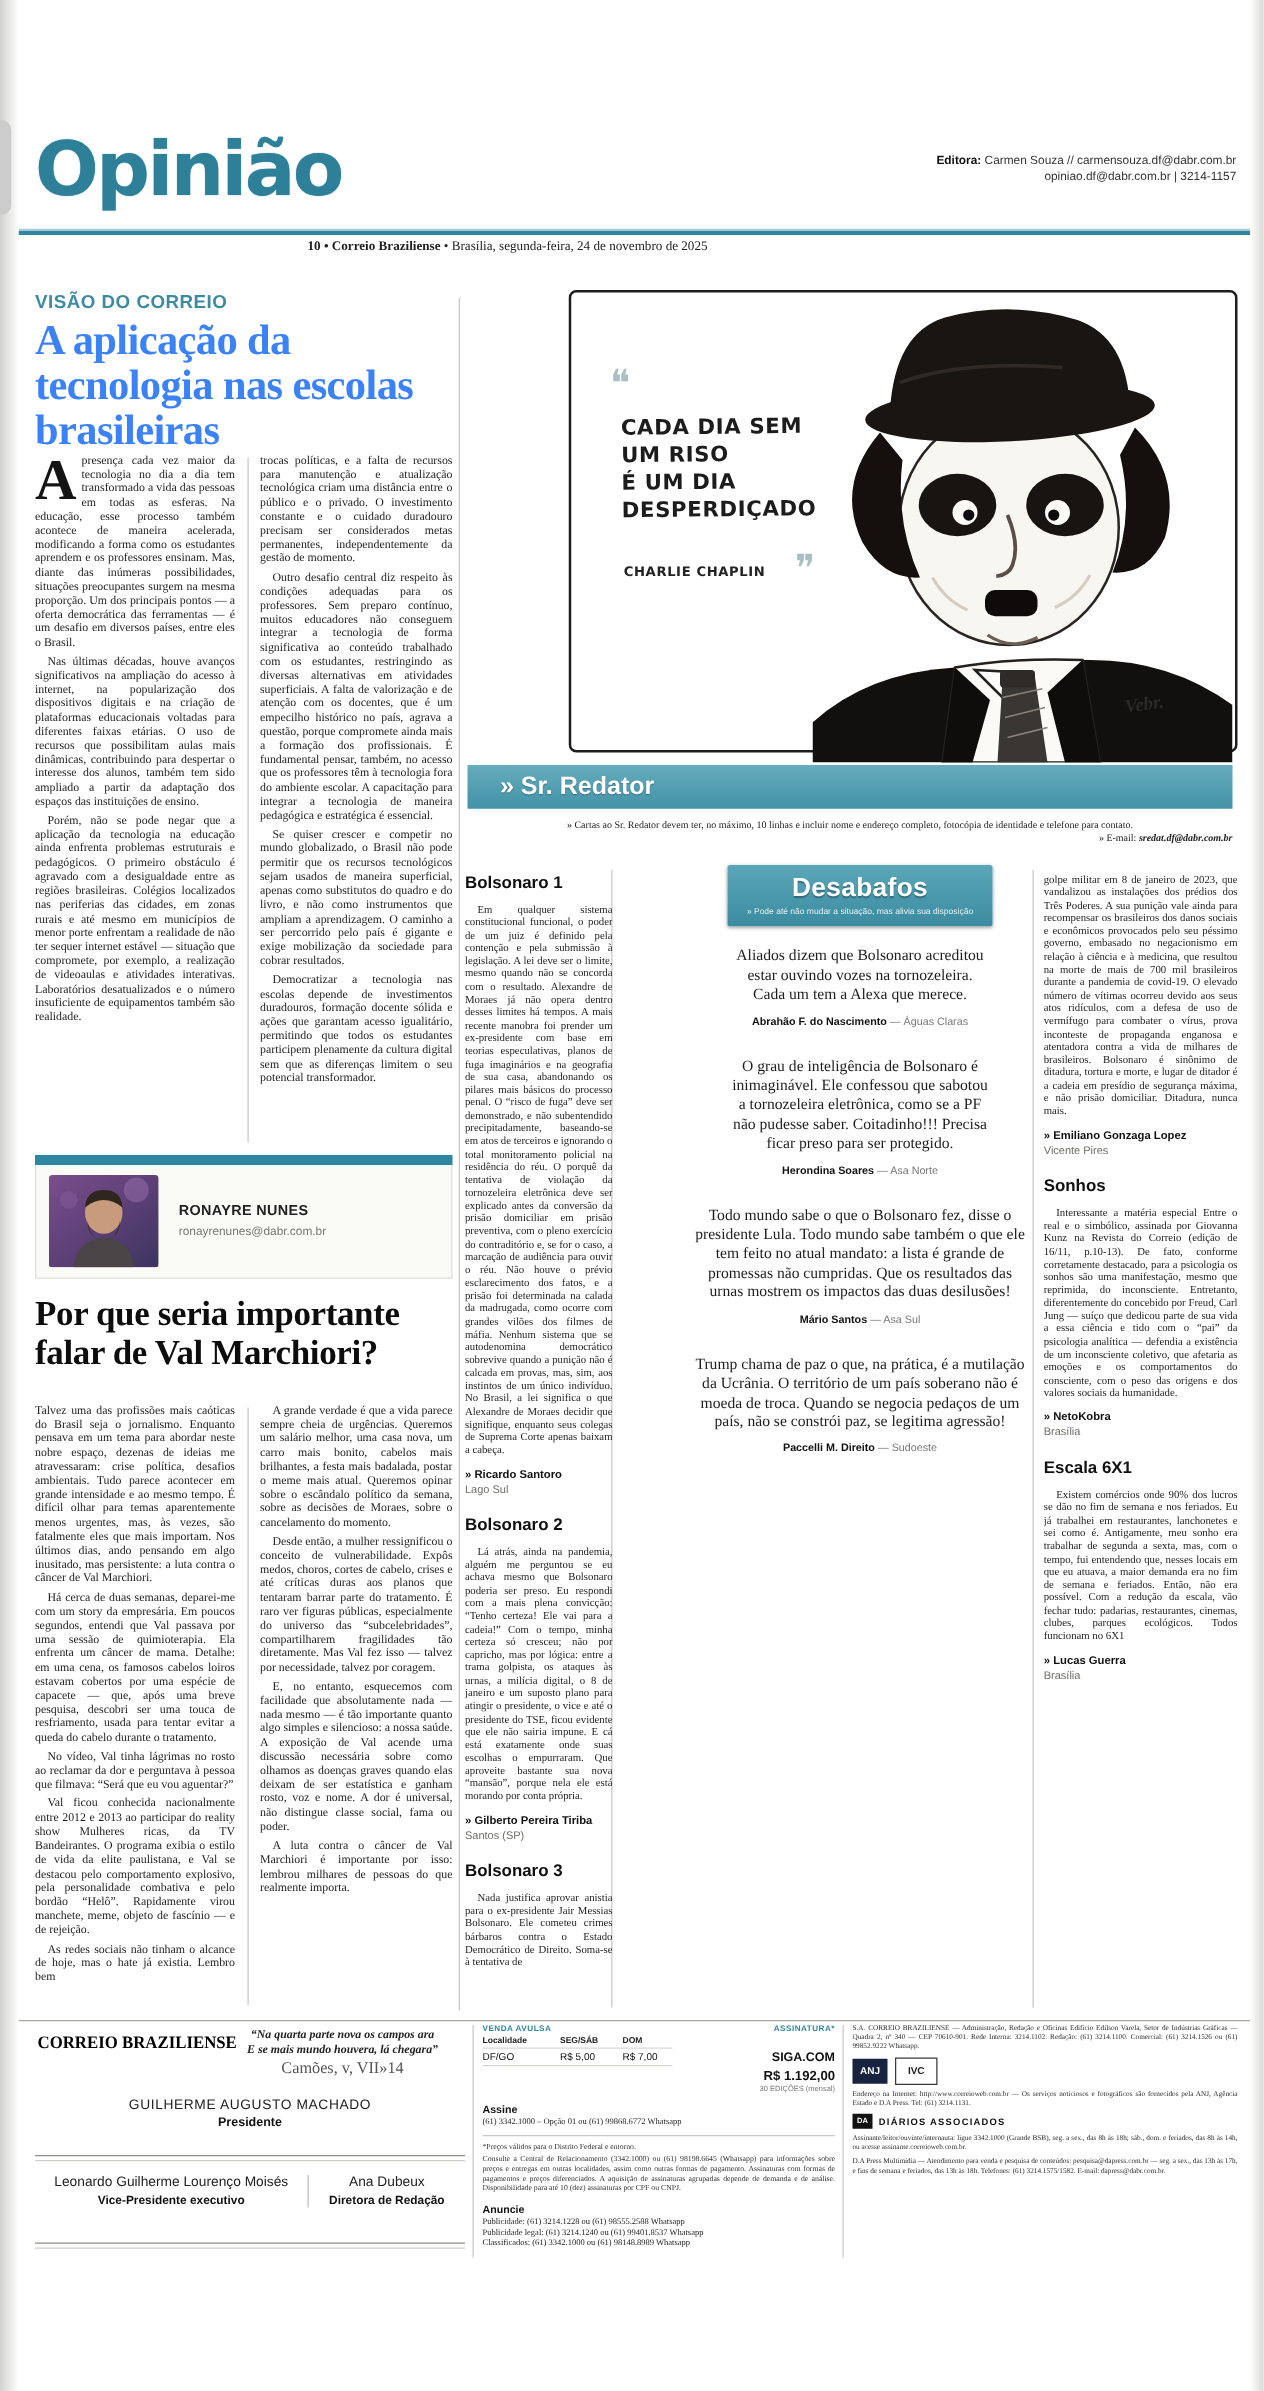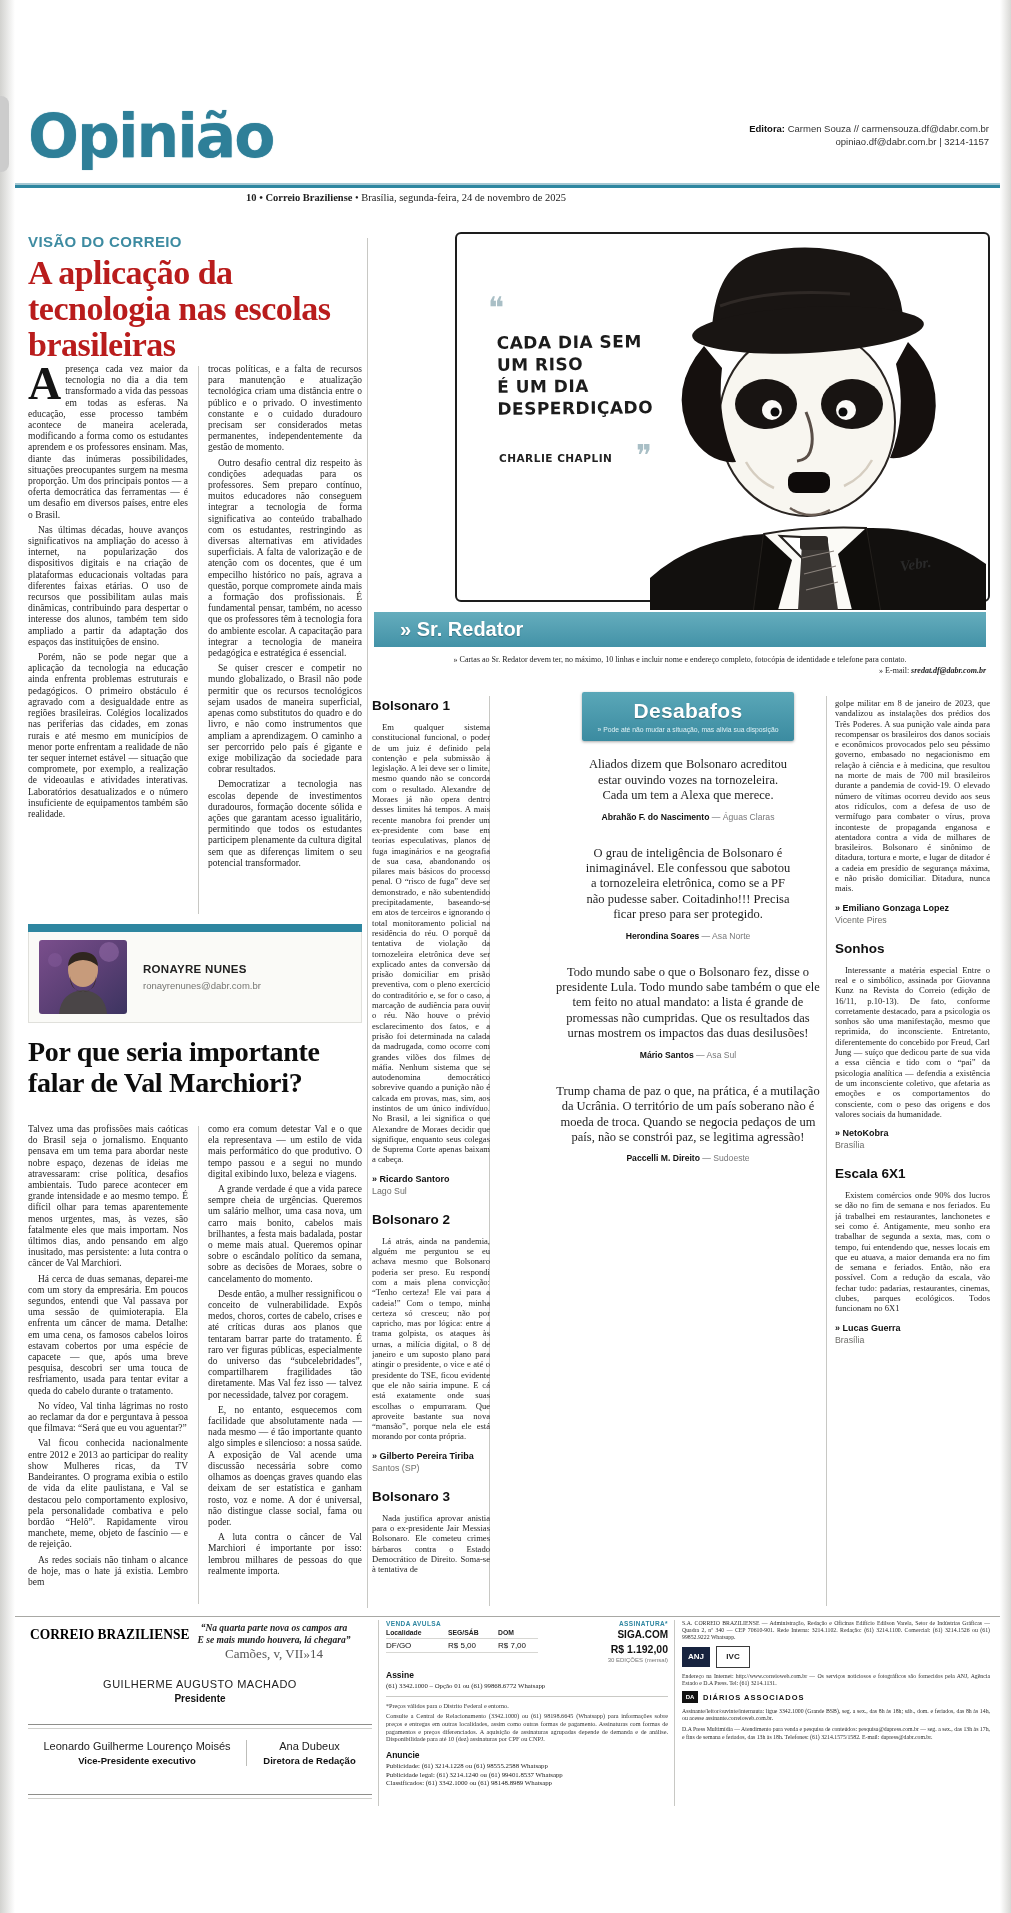--- a/index.html
+++ b/index.html
@@ -18,21 +18,21 @@
   #brand{left:28px;top:106px;font-family:"DejaVu Sans",sans-serif;font-weight:800;font-size:60px;line-height:1;
          color:#2e7f98;letter-spacing:-2px;z-index:6;text-shadow:0 0 1px #6aa7ba;}
   #editor{right:22px;top:122px;text-align:right;font-family:"Liberation Sans",sans-serif;font-size:9.5px;line-height:13px;color:#333;}
   #editor .b{font-weight:bold;color:#111;}
   #rule{left:15px;top:183px;width:985px;height:5px;background:linear-gradient(180deg,#a5c8d3 0 2px,#2e86a0 2px 100%);z-index:4;}
   #pageinfo{left:246px;top:191px;font-size:10.5px;line-height:14px;color:#222;z-index:5;}
   #pageinfo .b{font-weight:bold;}
 
   
   #kicker{left:28px;top:233px;font-family:"Liberation Sans",sans-serif;font-weight:bold;font-size:15px;color:#3d8ba1;letter-spacing:.4px;}
-  #headline1{left:28px;top:255px;width:332px;font-weight:bold;font-size:34px;line-height:36px;color:#b91c1c;letter-spacing:-.5px;}
+  #headline1{left:28px;top:255px;width:332px;font-weight:bold;font-size:34px;line-height:36px;color:#3b82f6;letter-spacing:-.5px;}
   .body-col p{font-size:9.5px;line-height:11.2px;margin:0 0 4px;text-align:justify;text-indent:10px;}
   .body-col p.first{text-indent:0;}
   #v-col1{left:28px;top:364px;width:160px;height:556px;overflow:hidden;}
   #v-col2{left:208px;top:364px;width:154px;height:552px;overflow:hidden;}
   .dropcap{float:left;font-size:46px;line-height:37px;font-weight:bold;padding:1px 4px 0 0;color:#141414;}
   #div-art{left:198px;top:366px;height:548px;}
   #div-art2{left:198px;top:1126px;height:478px;}
   #div-main{left:367px;top:238px;height:1370px;}
   #div-let1{left:489px;top:696px;height:910px;}
   #div-let2{left:826px;top:696px;height:910px;}
@@ -112,21 +112,21 @@
   #f-mid{left:386px;top:1620px;width:282px;height:190px;font-family:"Liberation Sans",sans-serif;}
   .teal-label{color:#2e86a0;font-weight:bold;font-size:6.5px;letter-spacing:.4px;}
   #venda-table{width:152px;}
   #venda-table .row{display:flex;border-bottom:1px solid #d7d7d3;padding:2px 0;}
   #venda-table .c1{width:62px;}
   #venda-table .c2{width:50px;}
   #venda-table .c3{width:40px;}
   #venda-table .hd{font-weight:bold;font-size:6.8px;color:#222;}
   #venda-table .vl{font-size:8px;color:#111;}
   #assin{width:118px;text-align:right;}
-  #assin .brand{font-weight:bold;font-size:10px;color:#111;margin-top:2px;}
+  #assin .brand{font-weight:bold;font-size:10px;color:#111;margin-top:14px;}
   #assin .price{font-weight:bold;font-size:10.5px;color:#111;margin-top:3px;}
   #assin .note{font-size:6px;color:#777;margin-top:2px;}
   .f-sec-label{font-weight:bold;font-size:8.5px;color:#111;margin:7px 0 2px;}
   .f-small{font-family:"Liberation Serif",serif;font-size:6.8px;line-height:8.6px;color:#222;}
   .f-tiny{font-family:"Liberation Serif",serif;font-size:6.2px;line-height:7.7px;color:#333;text-align:justify;}
   .f-mid-hr{height:1px;background:#c9c9c5;margin:5px 0;}
 
   #f-right{left:682px;top:1620px;width:308px;height:200px;}
   .fr-tiny{font-family:"Liberation Serif",serif;font-size:5.8px;line-height:7.2px;color:#2c2c2c;text-align:justify;margin:0 0 4px;}
   #logo-row{display:flex;gap:6px;align-items:center;margin:4px 0 5px;}
@@ -212,21 +212,20 @@
 
   <div class="abs" id="headline2">Por que seria importante falar de Val Marchiori?</div>
   <div class="abs body-col" id="val-col1">
     <p class="first">Talvez uma das profissões mais caóticas do Brasil seja o jornalismo. Enquanto pensava em um tema para abordar neste nobre espaço, dezenas de ideias me atravessaram: crise política, desafios ambientais. Tudo parece acontecer em grande intensidade e ao mesmo tempo. É difícil olhar para temas aparentemente menos urgentes, mas, às vezes, são fatalmente eles que mais importam. Nos últimos dias, ando pensando em algo inusitado, mas persistente: a luta contra o câncer de Val Marchiori.</p>
     <p>Há cerca de duas semanas, deparei-me com um story da empresária. Em poucos segundos, entendi que Val passava por uma sessão de quimioterapia. Ela enfrenta um câncer de mama. Detalhe: em uma cena, os famosos cabelos loiros estavam cobertos por uma espécie de capacete — que, após uma breve pesquisa, descobri ser uma touca de resfriamento, usada para tentar evitar a queda do cabelo durante o tratamento.</p>
     <p>No vídeo, Val tinha lágrimas no rosto ao reclamar da dor e perguntava à pessoa que filmava: “Será que eu vou aguentar?”</p>
     <p>Val ficou conhecida nacionalmente entre 2012 e 2013 ao participar do reality show Mulheres ricas, da TV Bandeirantes. O programa exibia o estilo de vida da elite paulistana, e Val se destacou pelo comportamento explosivo, pela personalidade combativa e pelo bordão “Helô”. Rapidamente virou manchete, meme, objeto de fascínio — e de rejeição.</p>
     <p>As redes sociais não tinham o alcance de hoje, mas o hate já existia. Lembro bem</p>
   </div>
   <div class="abs body-col" id="val-col2">
-    <p class="first">como era comum detestar Val e o que ela representava — um estilo de vida mais performático do que produtivo. O tempo passou e a segui no mundo digital exibindo luxo, beleza e viagens.</p>
     <p>A grande verdade é que a vida parece sempre cheia de urgências. Queremos um salário melhor, uma casa nova, um carro mais bonito, cabelos mais brilhantes, a festa mais badalada, postar o meme mais atual. Queremos opinar sobre o escândalo político da semana, sobre as decisões de Moraes, sobre o cancelamento do momento.</p>
     <p>Desde então, a mulher ressignificou o conceito de vulnerabilidade. Expôs medos, choros, cortes de cabelo, crises e até críticas duras aos planos que tentaram barrar parte do tratamento. É raro ver figuras públicas, especialmente do universo das “subcelebridades”, compartilharem fragilidades tão diretamente. Mas Val fez isso — talvez por necessidade, talvez por coragem.</p>
     <p>E, no entanto, esquecemos com facilidade que absolutamente nada — nada mesmo — é tão importante quanto algo simples e silencioso: a nossa saúde. A exposição de Val acende uma discussão necessária sobre como olhamos as doenças graves quando elas deixam de ser estatística e ganham rosto, voz e nome. A dor é universal, não distingue classe social, fama ou poder.</p>
     <p>A luta contra o câncer de Val Marchiori é importante por isso: lembrou milhares de pessoas do que realmente importa.</p>
   </div>
 
   <div class="abs" id="cartoon-frame"></div>
   <div class="abs" id="quote-open">❝</div>
   <div class="abs" id="cartoon-quote">
     <div>CADA DIA SEM</div>

